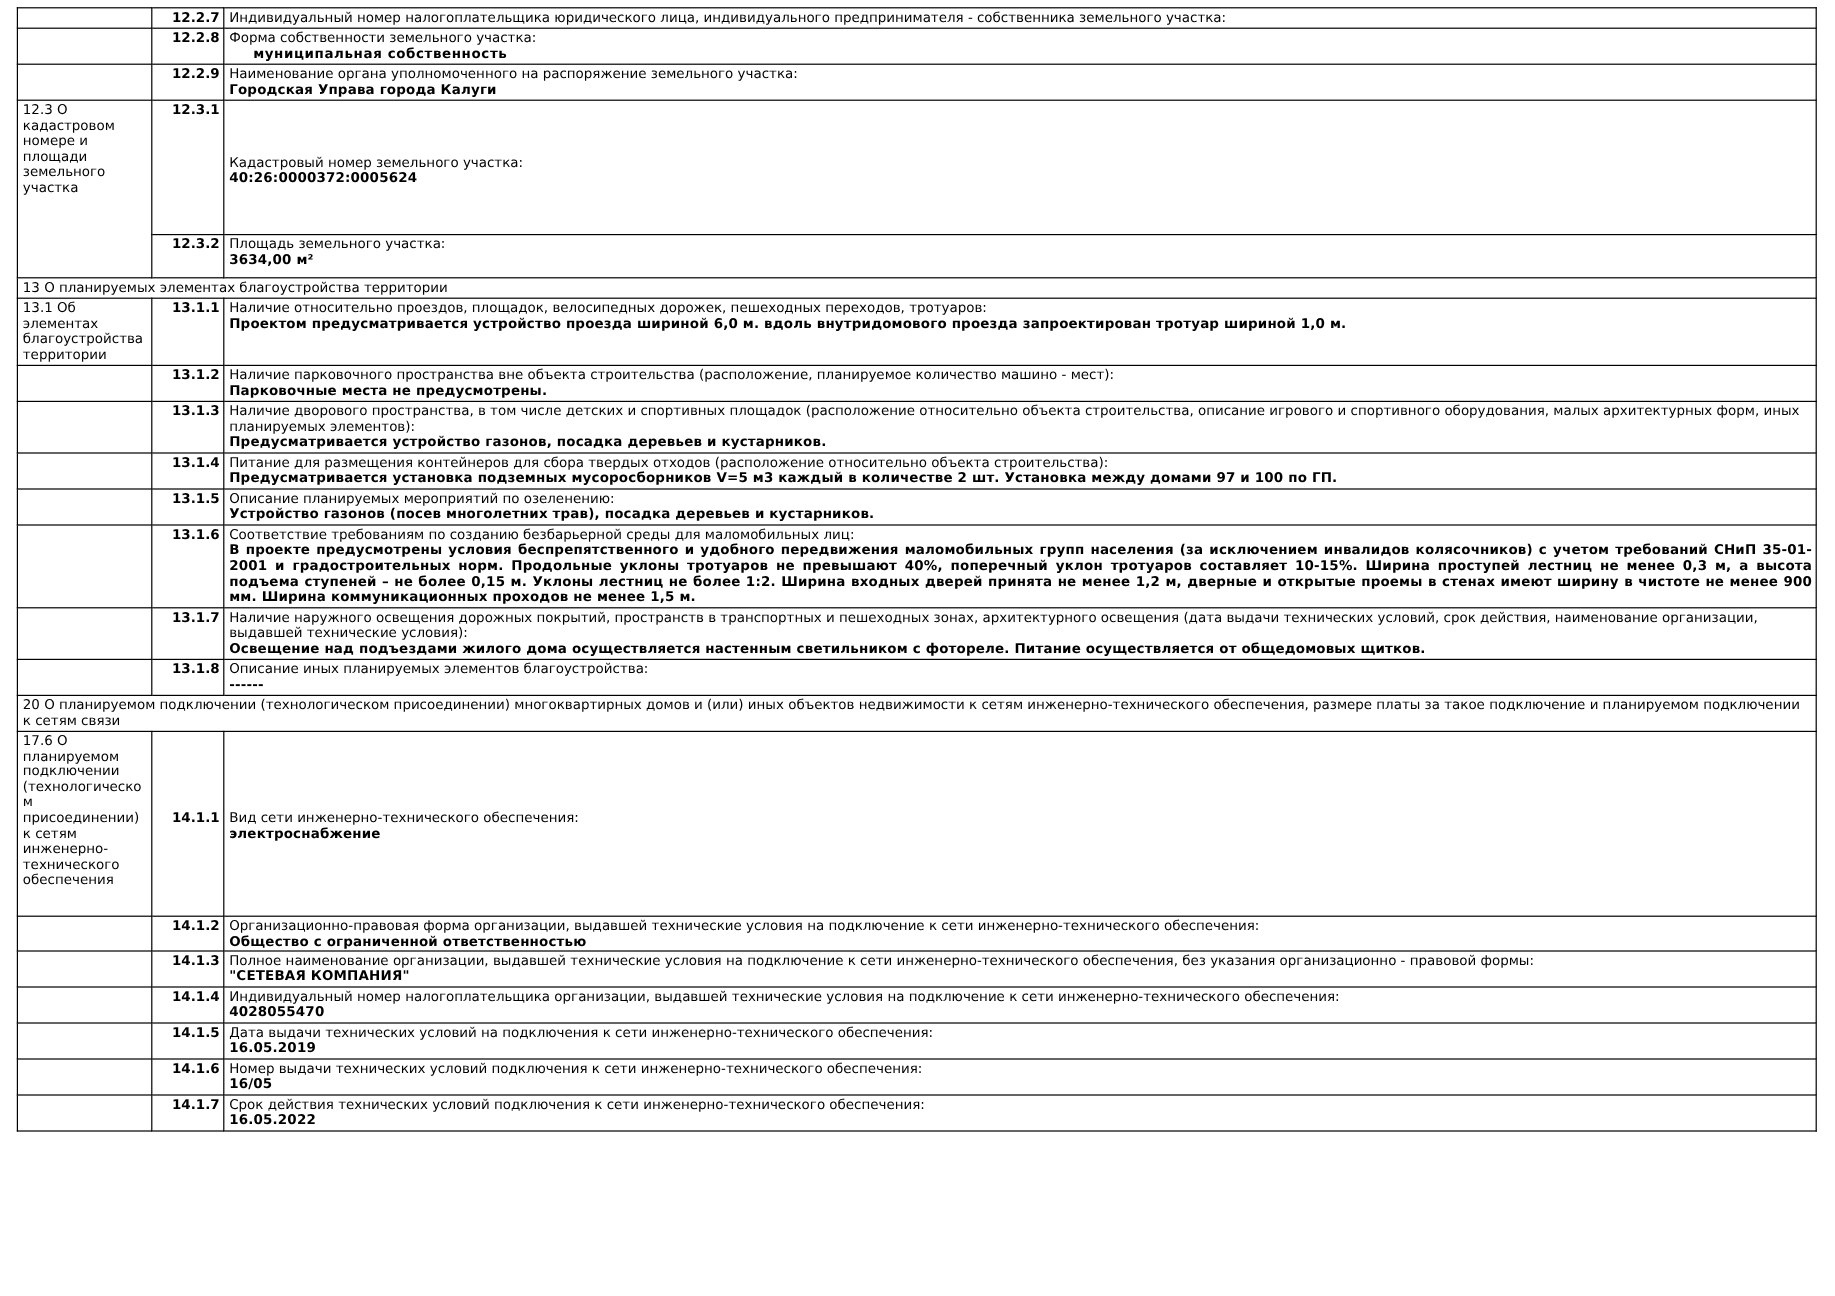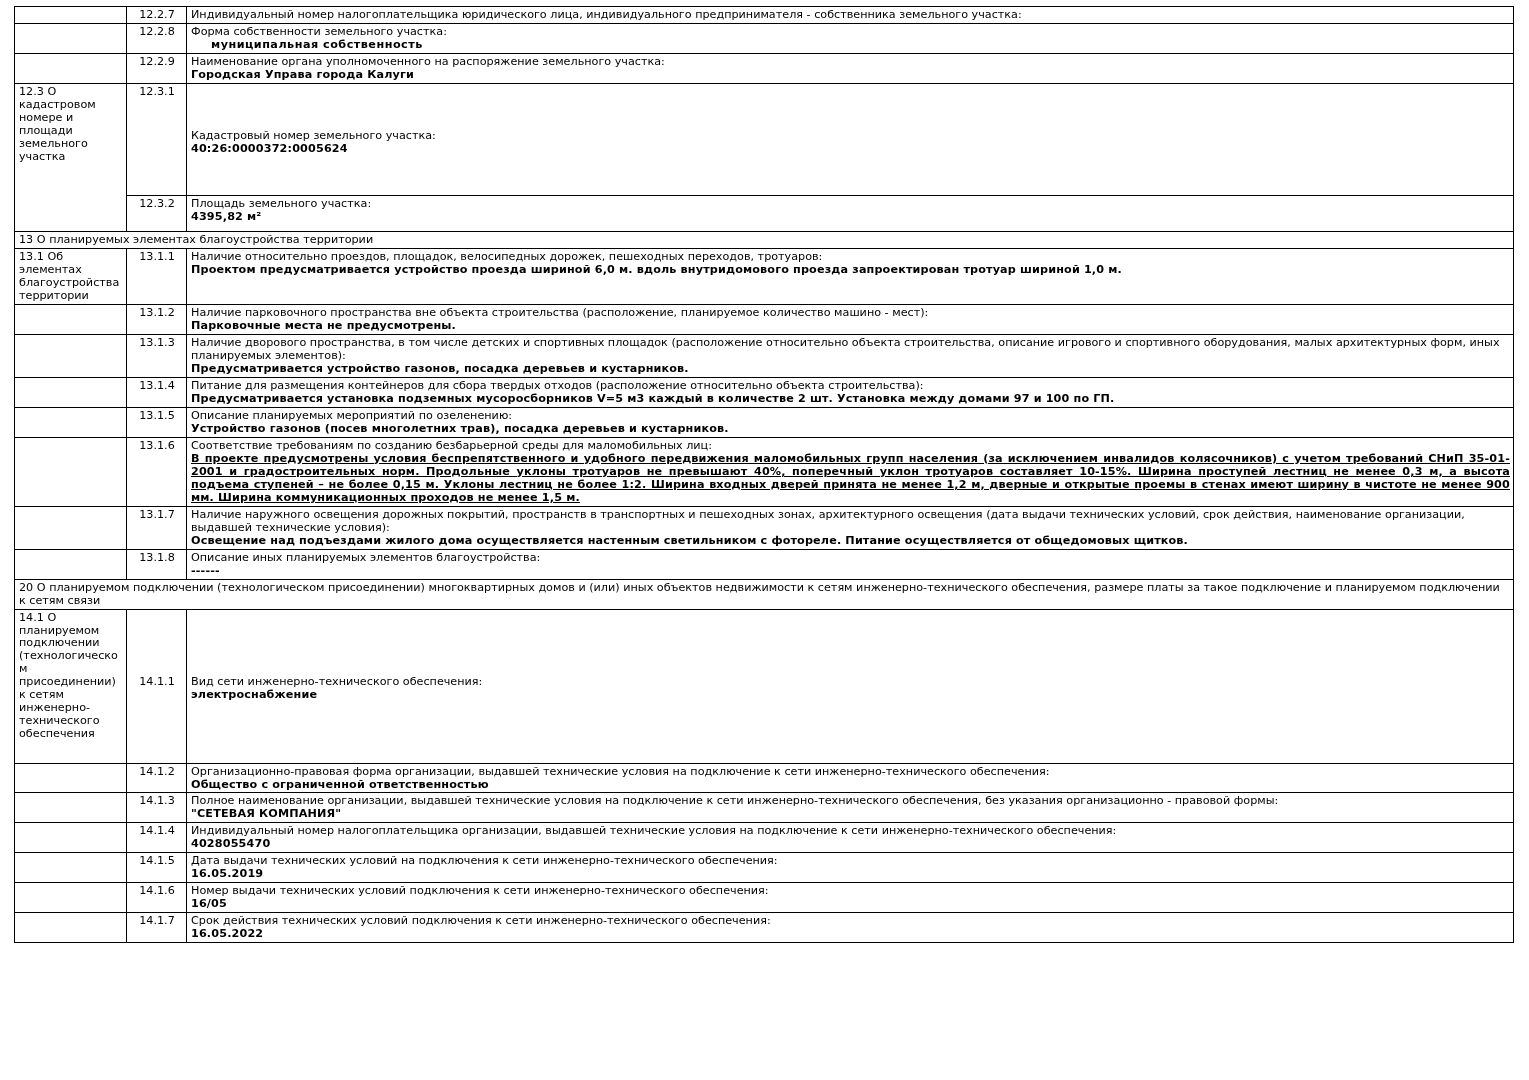--- a/index.html
+++ b/index.html
@@ -31,22 +31,23 @@
   }
   td.sec {
     width: 104px;
     font-size: 11.2px;
     padding-left: 2px;
     white-space: normal;
     word-break: break-word;
   }
   td.num {
     width: 52px;
-    text-align: center;
+    text-align: right;
     padding-left: 4px;
+    font-weight: bold;
   }
   td.body {
     width: auto;
   }
   td.full {
     padding-left: 4px;
     margin-left: 32px;
   }
   .q {
     font-weight: normal;
@@ -55,21 +56,21 @@
   .a {
     font-weight: bold;
     display: block;
     letter-spacing: 0.15px;
   }
   .a.spaced {
     letter-spacing: 0.5px;
     padding-left: 20px;
   }
   .tall-141 { height: 150px; }
-  .just { text-align: justify; text-decoration: underline; }
+  .just { text-align: justify; }
 </style>
 </head>
 <body>
 
 <div id="sheet">
 <table class="decl">
 
   <tbody>
         <tr>
     <td class="sec"></td>
@@ -104,21 +105,21 @@
       <div style="height:44px"></div>
       <span class="q">Кадастровый номер земельного участка:</span>
       <span class="a">40:26:0000372:0005624</span>
     </td>
   </tr>
 
   <tr>
     <td class="num" style="height:32px">12.3.2</td>
     <td class="body">
       <span class="q">Площадь земельного участка:</span>
-      <span class="a">4395,82 м²</span>
+      <span class="a">3634,00 м²</span>
     </td>
   </tr>
 
   <tr>
     <td class="full" colspan="3">13 О планируемых элементах благоустройства территории</td>
   </tr>
 
   <tr>
     <td class="sec">13.1 Об элементах благоустройства территории</td>
     <td class="num">13.1.1</td>
@@ -189,21 +190,21 @@
       <span class="q">Описание иных планируемых элементов благоустройства:</span>
       <span class="a">------</span>
     </td>
   </tr>
 
   <tr>
     <td class="full" colspan="3">20 О планируемом подключении (технологическом присоединении) многоквартирных домов и (или) иных объектов недвижимости к сетям инженерно-технического обеспечения, размере платы за такое подключение и планируемом подключении к сетям связи</td>
   </tr>
 
   <tr>
-    <td class="sec">14.1 О планируемом подключении (технологическом присоединении) к сетям инженерно-технического обеспечения</td>
+    <td class="sec">17.6 О планируемом подключении (технологическом присоединении) к сетям инженерно-технического обеспечения</td>
     <td class="num">
       <div style="height:64px"></div>
       <span>14.1.1</span>
     </td>
     <td class="body tall-141">
       <div style="height:64px"></div>
       <span class="q">Вид сети инженерно-технического обеспечения:</span>
       <span class="a">электроснабжение</span>
     </td>
   </tr>

